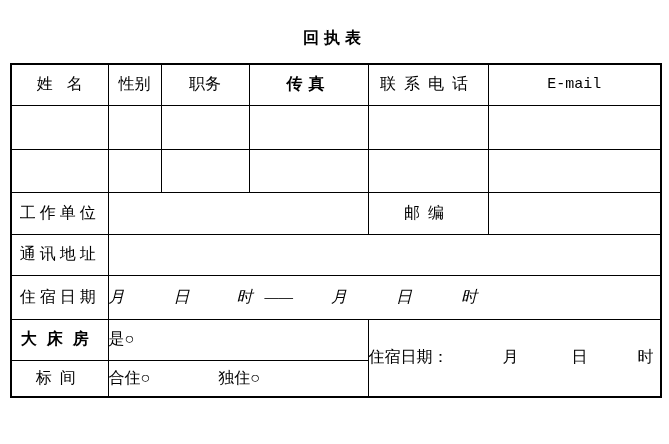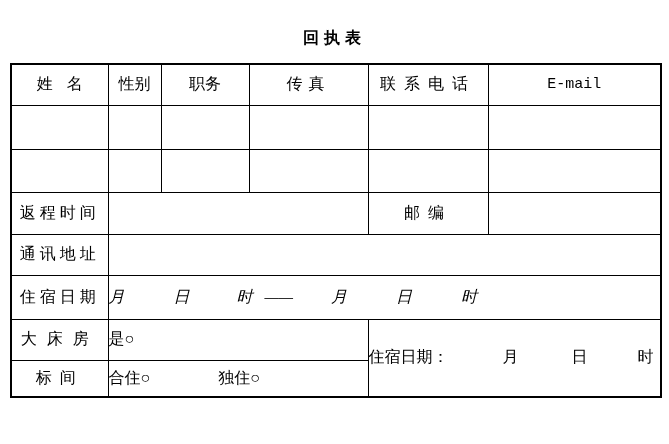--- a/index.html
+++ b/index.html
@@ -32,25 +32,25 @@
   table.form td {
     border: 1px solid #000;
     vertical-align: middle;
     padding: 0;
     overflow: hidden;
   }
   td.c { text-align: center; }
   td.l { text-align: left; padding-left: 8px; }
 
   .th-name   { word-spacing: 10px; }
-  .th-fax    { letter-spacing: 6px; }
+  .th-fax    { letter-spacing: 6px; font-weight: bold; }
   .th-phone  { letter-spacing: 8px; }
   .th-email  { font-family: "Liberation Mono", "DejaVu Sans Mono", monospace; font-size: 15px; margin-top: 43px; }
   .lbl4      { letter-spacing: 4px; }
-  .lbl-king  { letter-spacing: 10px; }
+  .lbl-king  { letter-spacing: 10px; font-weight: bold; }
   .lbl-std   { letter-spacing: 8px; }
   .postal    { letter-spacing: 8px; }
 
   .tok { display: inline-block; white-space: nowrap; }
   .stay-cell  { text-align: left; font-style: italic; }
   .g-day1  { margin-left: 45px; }
   .g-hour1 { margin-left: 43px; }
   .g-dash  { margin-left: 8px; }
   .g-mon2  { margin-left: 34px; }
   .g-day2  { margin-left: 45px; }
@@ -111,21 +111,21 @@
     <tr style="height:43px">
       <td></td>
       <td></td>
       <td></td>
       <td></td>
       <td></td>
       <td></td>
     </tr>
 
     <tr style="height:42px">
-      <td class="c lbl4">返程时间</td>
+      <td class="c lbl4">工作单位</td>
       <td colspan="3"></td>
       <td class="c postal">邮编</td>
       <td></td>
     </tr>
 
     <tr style="height:41px">
       <td class="c lbl4">通讯地址</td>
       <td colspan="5"></td>
     </tr>
 

